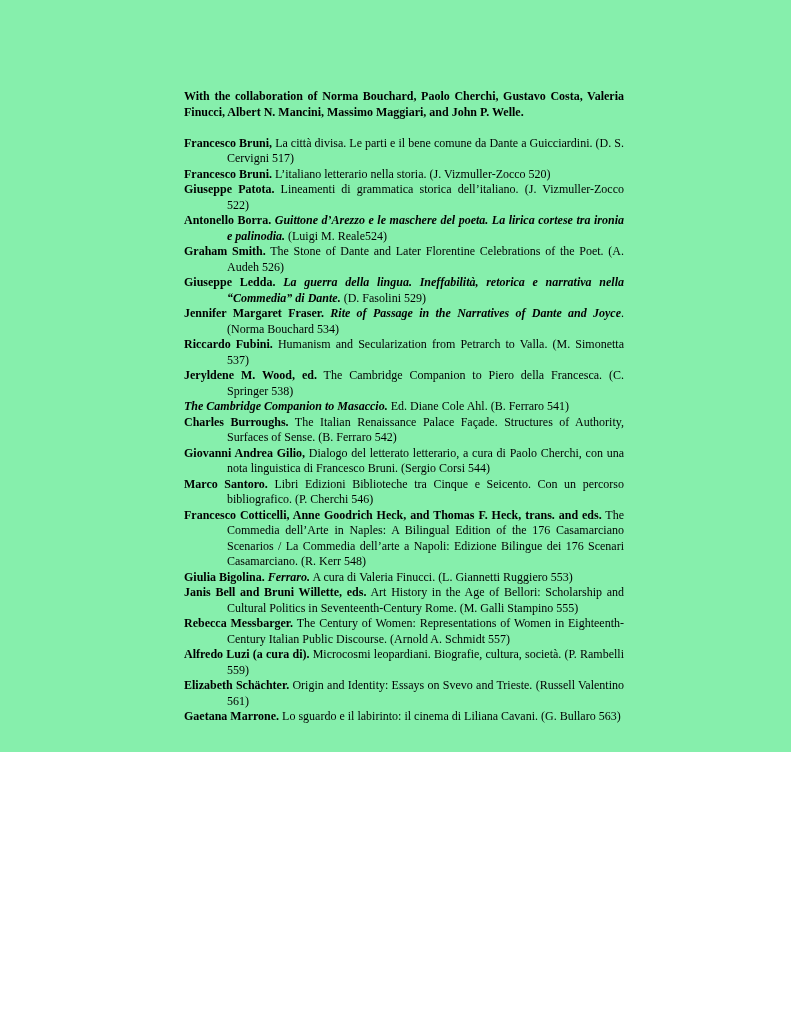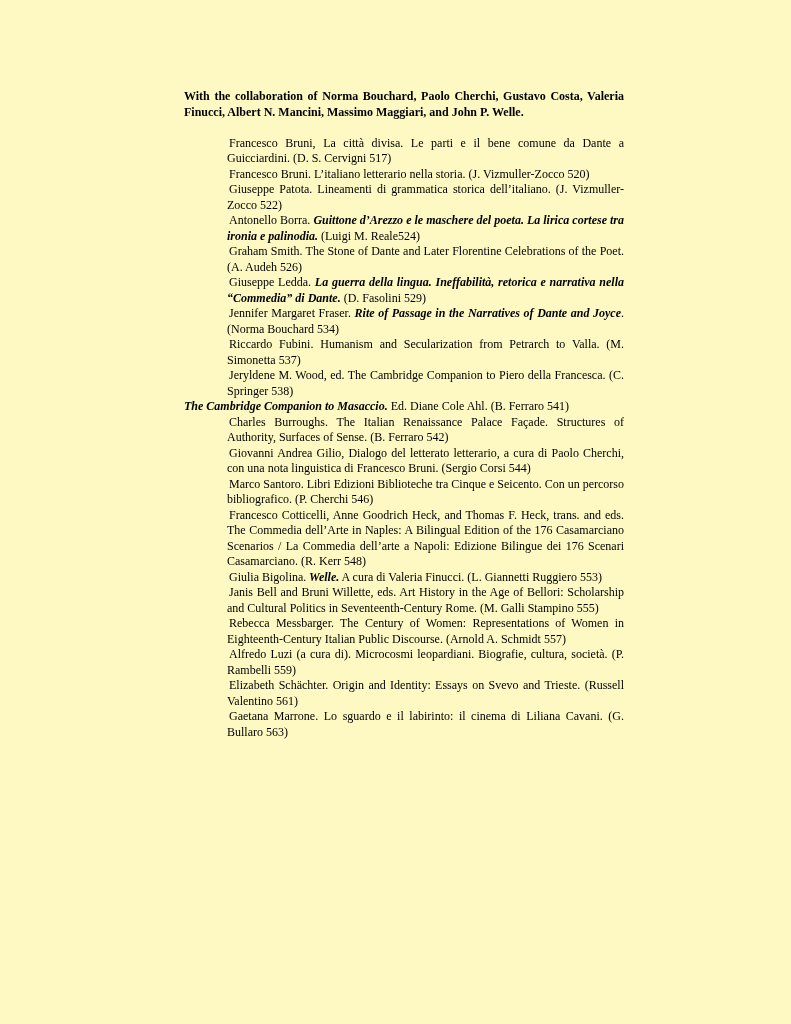--- a/index.html
+++ b/index.html
@@ -5,22 +5,22 @@
     html, body {
       margin: 0;
       padding: 0;
       background: #ffffff;
       font-family: "Liberation Serif", serif;
       color: #000000;
     }
     .page {
       position: relative;
       width: 791px;
-      height: 1024px;
-      background: #fef9c3;
+      height: 752px;
+      background: #86efac;
       overflow: hidden;
     }
     .text-block {
       position: absolute;
       left: 184px;
       top: 89px;
       width: 440px;
       font-size: 12px;
       line-height: 15.5px;
       text-align: justify;
@@ -28,21 +28,21 @@
     .collab-note {
       margin: 0 0 15.5px 0;
       font-weight: bold;
     }
     .entry {
       margin: 0;
       padding-left: 43px;
       text-indent: -43px;
     }
     .seg-r { font-weight: normal; font-style: normal; }
-    .seg-b { font-weight: normal; font-style: normal; margin-left: 45px; }
+    .seg-b { font-weight: bold; font-style: normal; }
     .seg-i { font-weight: normal; }
     .seg-bi { font-weight: bold; font-style: italic; }
   </style>
 </head>
 <body>
 
 <div class="page">
   <div class="text-block">
     <p class="collab-note">With the collaboration of Norma Bouchard, Paolo Cherchi, Gustavo Costa, Valeria Finucci, Albert N. Mancini, Massimo Maggiari, and John P. Welle.</p>
     <div>
@@ -53,21 +53,21 @@
         <p class="entry"><span class="seg-b">Graham Smith.</span><span class="seg-i"> The Stone of Dante and Later Florentine Celebrations of the Poet.</span><span class="seg-r"> (A. Audeh 526)</span></p>
         <p class="entry"><span class="seg-b">Giuseppe Ledda.</span><span class="seg-bi"> La guerra della lingua. Ineffabilità, retorica e narrativa nella “Commedia” di Dante.</span><span class="seg-r"> (D. Fasolini 529)</span></p>
         <p class="entry"><span class="seg-b">Jennifer Margaret Fraser.</span><span class="seg-bi"> Rite of Passage in the Narratives of Dante and Joyce</span><span class="seg-r">. (Norma Bouchard 534)</span></p>
         <p class="entry"><span class="seg-b">Riccardo Fubini.</span><span class="seg-i"> Humanism and Secularization from Petrarch to Valla</span><span class="seg-r">. (M. Simonetta 537)</span></p>
         <p class="entry"><span class="seg-b">Jeryldene M. Wood, ed.</span><span class="seg-i"> The Cambridge Companion to Piero della Francesca.</span><span class="seg-r"> (C. Springer 538)</span></p>
         <p class="entry"><span class="seg-bi">The Cambridge Companion to Masaccio.</span><span class="seg-r"> Ed. Diane Cole Ahl. (B. Ferraro 541)</span></p>
         <p class="entry"><span class="seg-b">Charles Burroughs.</span><span class="seg-i"> The Italian Renaissance Palace Façade. Structures of Authority, Surfaces of Sense</span><span class="seg-r">. (B. Ferraro 542)</span></p>
         <p class="entry"><span class="seg-b">Giovanni Andrea Gilio,</span><span class="seg-i"> Dialogo del letterato letterario</span><span class="seg-r">, a cura di Paolo Cherchi, con una nota linguistica di Francesco Bruni. (Sergio Corsi 544)</span></p>
         <p class="entry"><span class="seg-b">Marco Santoro.</span><span class="seg-i"> Libri Edizioni Biblioteche tra Cinque e Seicento. Con un percorso bibliografico.</span><span class="seg-r"> (P. Cherchi 546)</span></p>
         <p class="entry"><span class="seg-b">Francesco Cotticelli, Anne Goodrich Heck, and Thomas F. Heck, trans. and eds.</span><span class="seg-i"> The Commedia dell’Arte in Naples</span><span class="seg-r">: </span><span class="seg-i">A Bilingual Edition of the 176 Casamarciano Scenarios / La Commedia dell’arte a Napoli: Edizione Bilingue dei 176 Scenari</span><span class="seg-r"> Casamarciano. (R. Kerr 548)</span></p>
-        <p class="entry"><span class="seg-b">Giulia Bigolina.</span><span class="seg-bi"> Welle.</span><span class="seg-r"> A cura di Valeria Finucci. (L. Giannetti Ruggiero 553)</span></p>
+        <p class="entry"><span class="seg-b">Giulia Bigolina.</span><span class="seg-bi"> Ferraro.</span><span class="seg-r"> A cura di Valeria Finucci. (L. Giannetti Ruggiero 553)</span></p>
         <p class="entry"><span class="seg-b">Janis Bell and Bruni Willette, eds.</span><span class="seg-i"> Art History in the Age of Bellori: Scholarship and Cultural Politics in Seventeenth-Century Rome</span><span class="seg-r">. (M. Galli Stampino 555)</span></p>
         <p class="entry"><span class="seg-b">Rebecca Messbarger.</span><span class="seg-i"> The Century of Women: Representations of Women in Eighteenth-Century Italian Public Discourse</span><span class="seg-r">. (Arnold A. Schmidt 557)</span></p>
         <p class="entry"><span class="seg-b">Alfredo Luzi (a cura di).</span><span class="seg-i"> Microcosmi leopardiani. Biografie, cultura, società</span><span class="seg-r">. (P. Rambelli 559)</span></p>
         <p class="entry"><span class="seg-b">Elizabeth Schächter.</span><span class="seg-i"> Origin and Identity: Essays on Svevo and Trieste</span><span class="seg-r">. (Russell Valentino 561)</span></p>
         <p class="entry"><span class="seg-b">Gaetana Marrone.</span><span class="seg-i"> Lo sguardo e il labirinto: il cinema di Liliana Cavani</span><span class="seg-r">. (G. Bullaro 563)</span></p>
       </div>
   </div>
 </div>
 
 </body></html>

